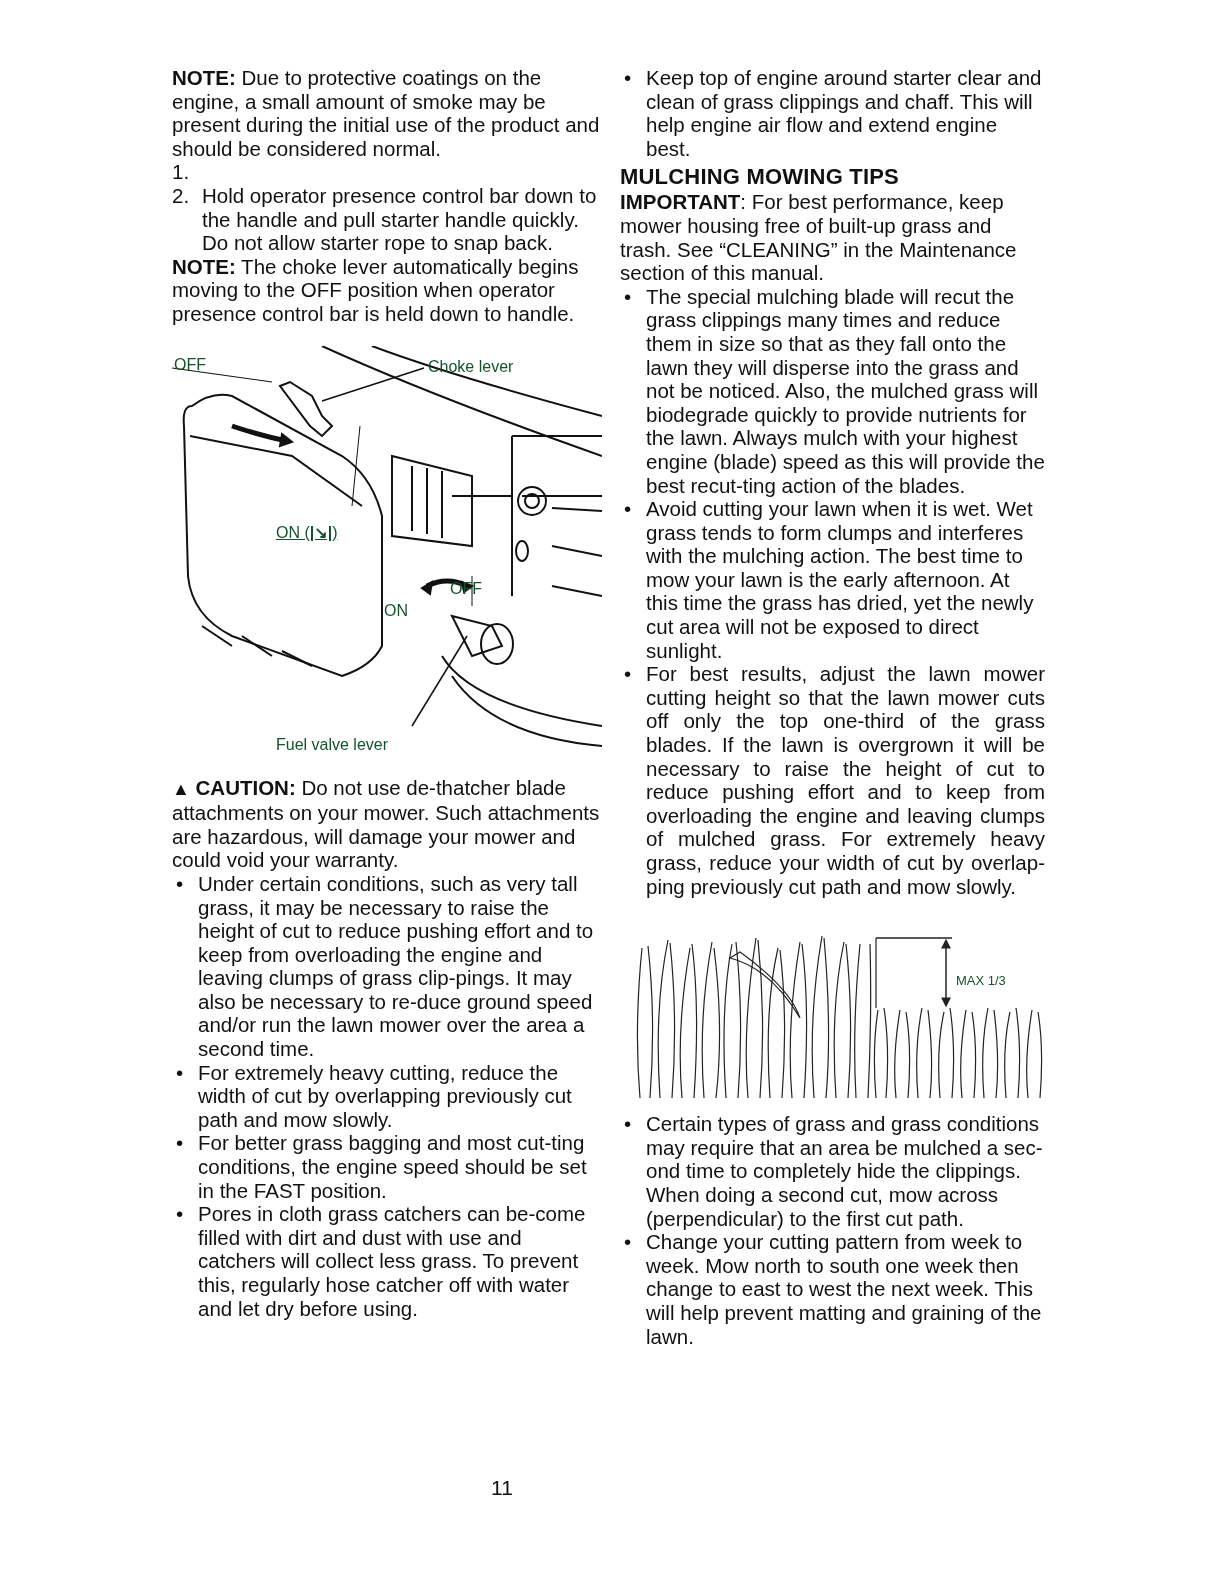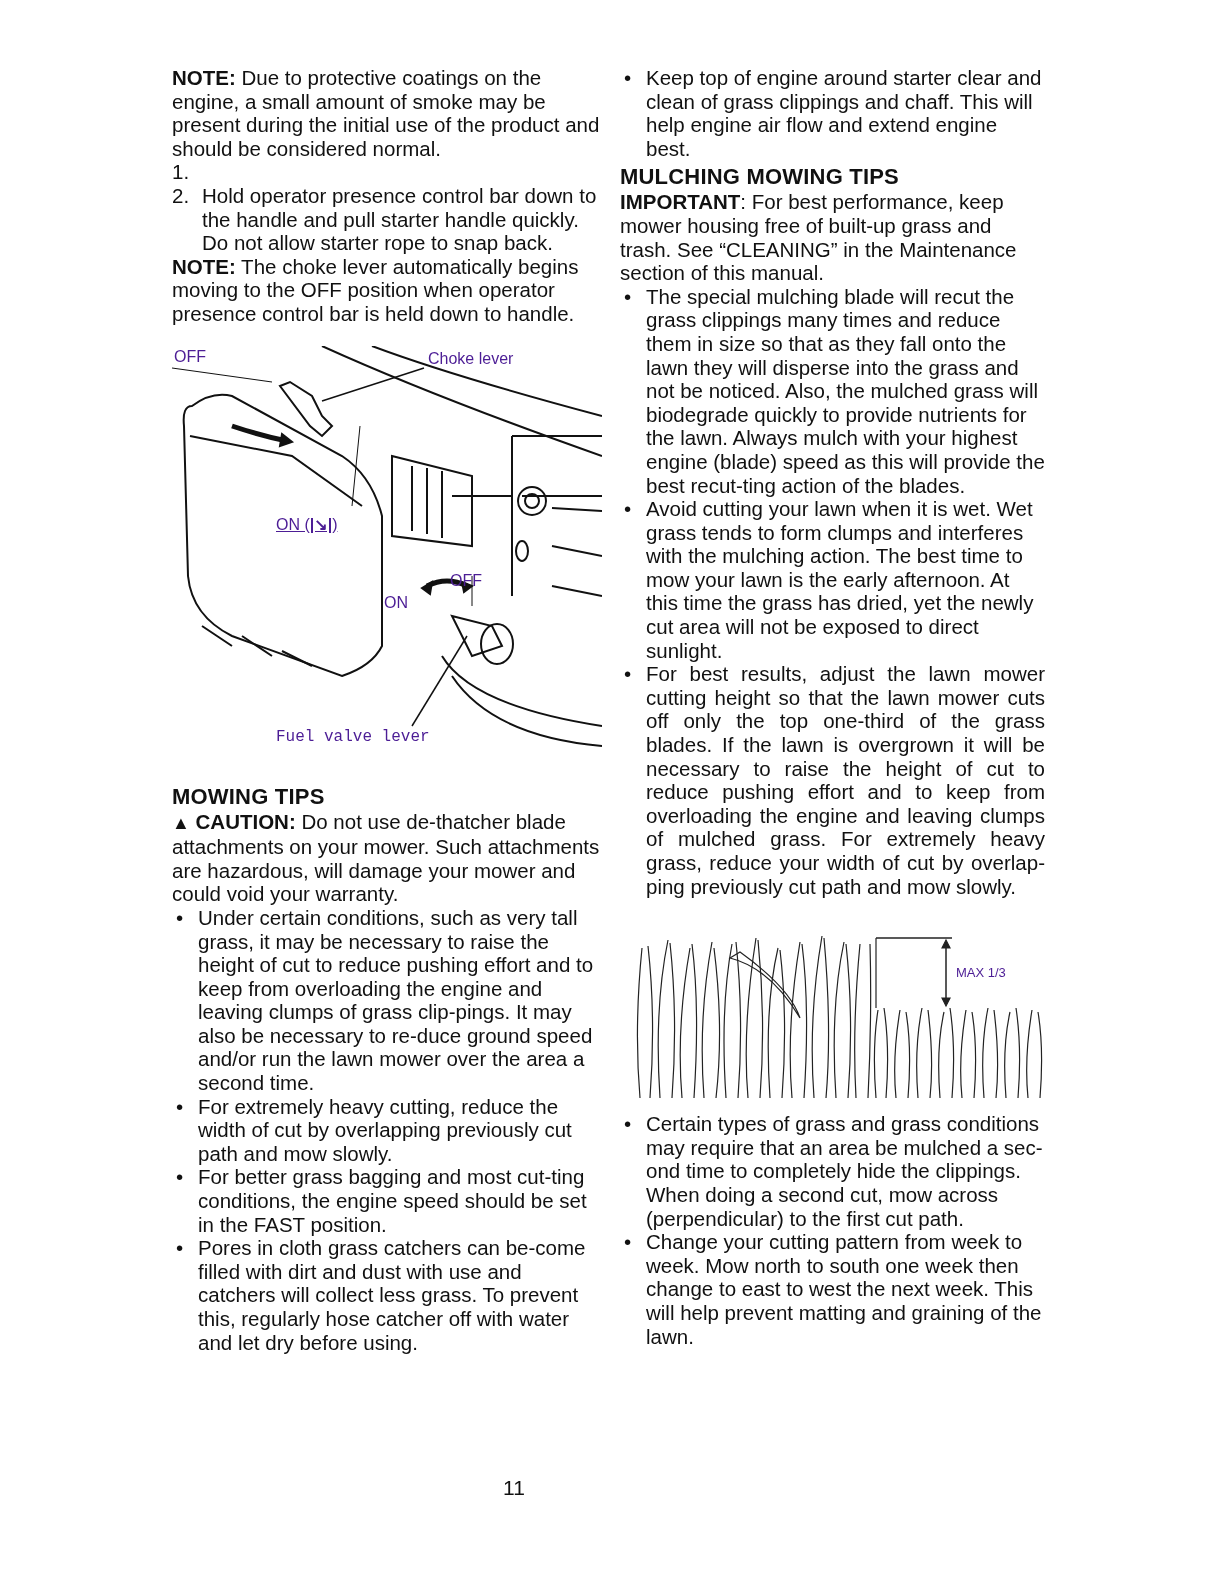--- a/index.html
+++ b/index.html
@@ -11,24 +11,24 @@
   h2 { font-size:22px; font-weight:bold; margin:0; line-height:26px; letter-spacing:0.2px; }
   p { margin:0; }
   b { font-weight:bold; }
   .num { display:flex; }
   .num .n { width:30px; flex:0 0 30px; }
   .bul { display:flex; }
   .bul .d { width:26px; flex:0 0 26px; padding-left:4px; box-sizing:border-box; }
   .just { text-align:justify; }
   .fig1 { position:relative; width:430px; height:430px; margin-top:20px; }
   .fig1 svg { position:absolute; left:0; top:0; }
-  .lbl { position:absolute; font-size:16px; line-height:18px; color:#4c1d95; }
+  .lbl { position:absolute; font-size:16px; line-height:18px; color:#14532d;margin-top:8px; }
   .fig2 { position:relative; width:425px; height:200px; margin:10px 0 4px 0; }
   .fig2 svg { position:absolute; left:0; top:0; }
-  .pagenum { position:absolute; left:0; width:1004px; top:1476px; text-align:center; font-size:21px;padding-left:12px; }
+  .pagenum { position:absolute; left:0; width:1004px; top:1476px; text-align:center; font-size:21px; }
 </style>
 </head>
 <body>
 
 <div class="col left">
   <p><b>NOTE:</b><span> Due to protective coatings on the engine, a small amount of smoke may be present during the initial use of the product and should be considered normal.</span></p>
   <div class="num">
     <span class="n">1.</span>
   </div>
   <div class="num">
@@ -73,24 +73,23 @@
 
       <path d="M270 310 Q300 360 430 380"></path>
       <path d="M280 330 Q320 390 430 400"></path>
       <path d="M380 200 L430 210 M380 240 L430 250"></path>
     </svg>
     <span class="lbl" style="left:2px;top:2px;">OFF</span>
     <span class="lbl" style="left:256px;top:4px;">Choke lever</span>
     <span class="lbl" style="left:104px;top:170px;text-decoration:underline;"><span>ON (</span><span style="font-weight:bold;">|↘|</span><span>)</span></span>
     <span class="lbl" style="left:278px;top:226px;">OFF</span>
     <span class="lbl" style="left:212px;top:248px;">ON</span>
-    <span class="lbl" style="left:104px;top:382px;font-family:Liberation Mono, monospace;">Fuel valve lever</span>
+    <span class="lbl" style="left:104px;top:382px;">Fuel valve lever</span>
   </div>
 
-  <h2 style="margin-top:8px;">MOWING TIPS</h2>
   <p><span style="font-size:18px;">▲</span><b> </b><b>CAUTION:</b><span>  Do not use de-thatcher blade attachments on your mower. Such attachments are hazardous, will damage your mower and could void your warranty.</span></p>
   <div class="bul">
       <span class="d">•</span>
       <span>Under certain conditions, such as very tall grass, it may be necessary to raise the height of cut to reduce pushing effort and to keep from overloading the engine and leaving clumps of grass clip-pings. It may also be necessary to re-duce ground speed and/or run the lawn mower over the area a second time.</span>
     </div>
   <div class="bul">
       <span class="d">•</span>
       <span>For extremely heavy cutting, reduce the width of cut by overlapping previously cut path and mow slowly.</span>
     </div>
   <div class="bul">

